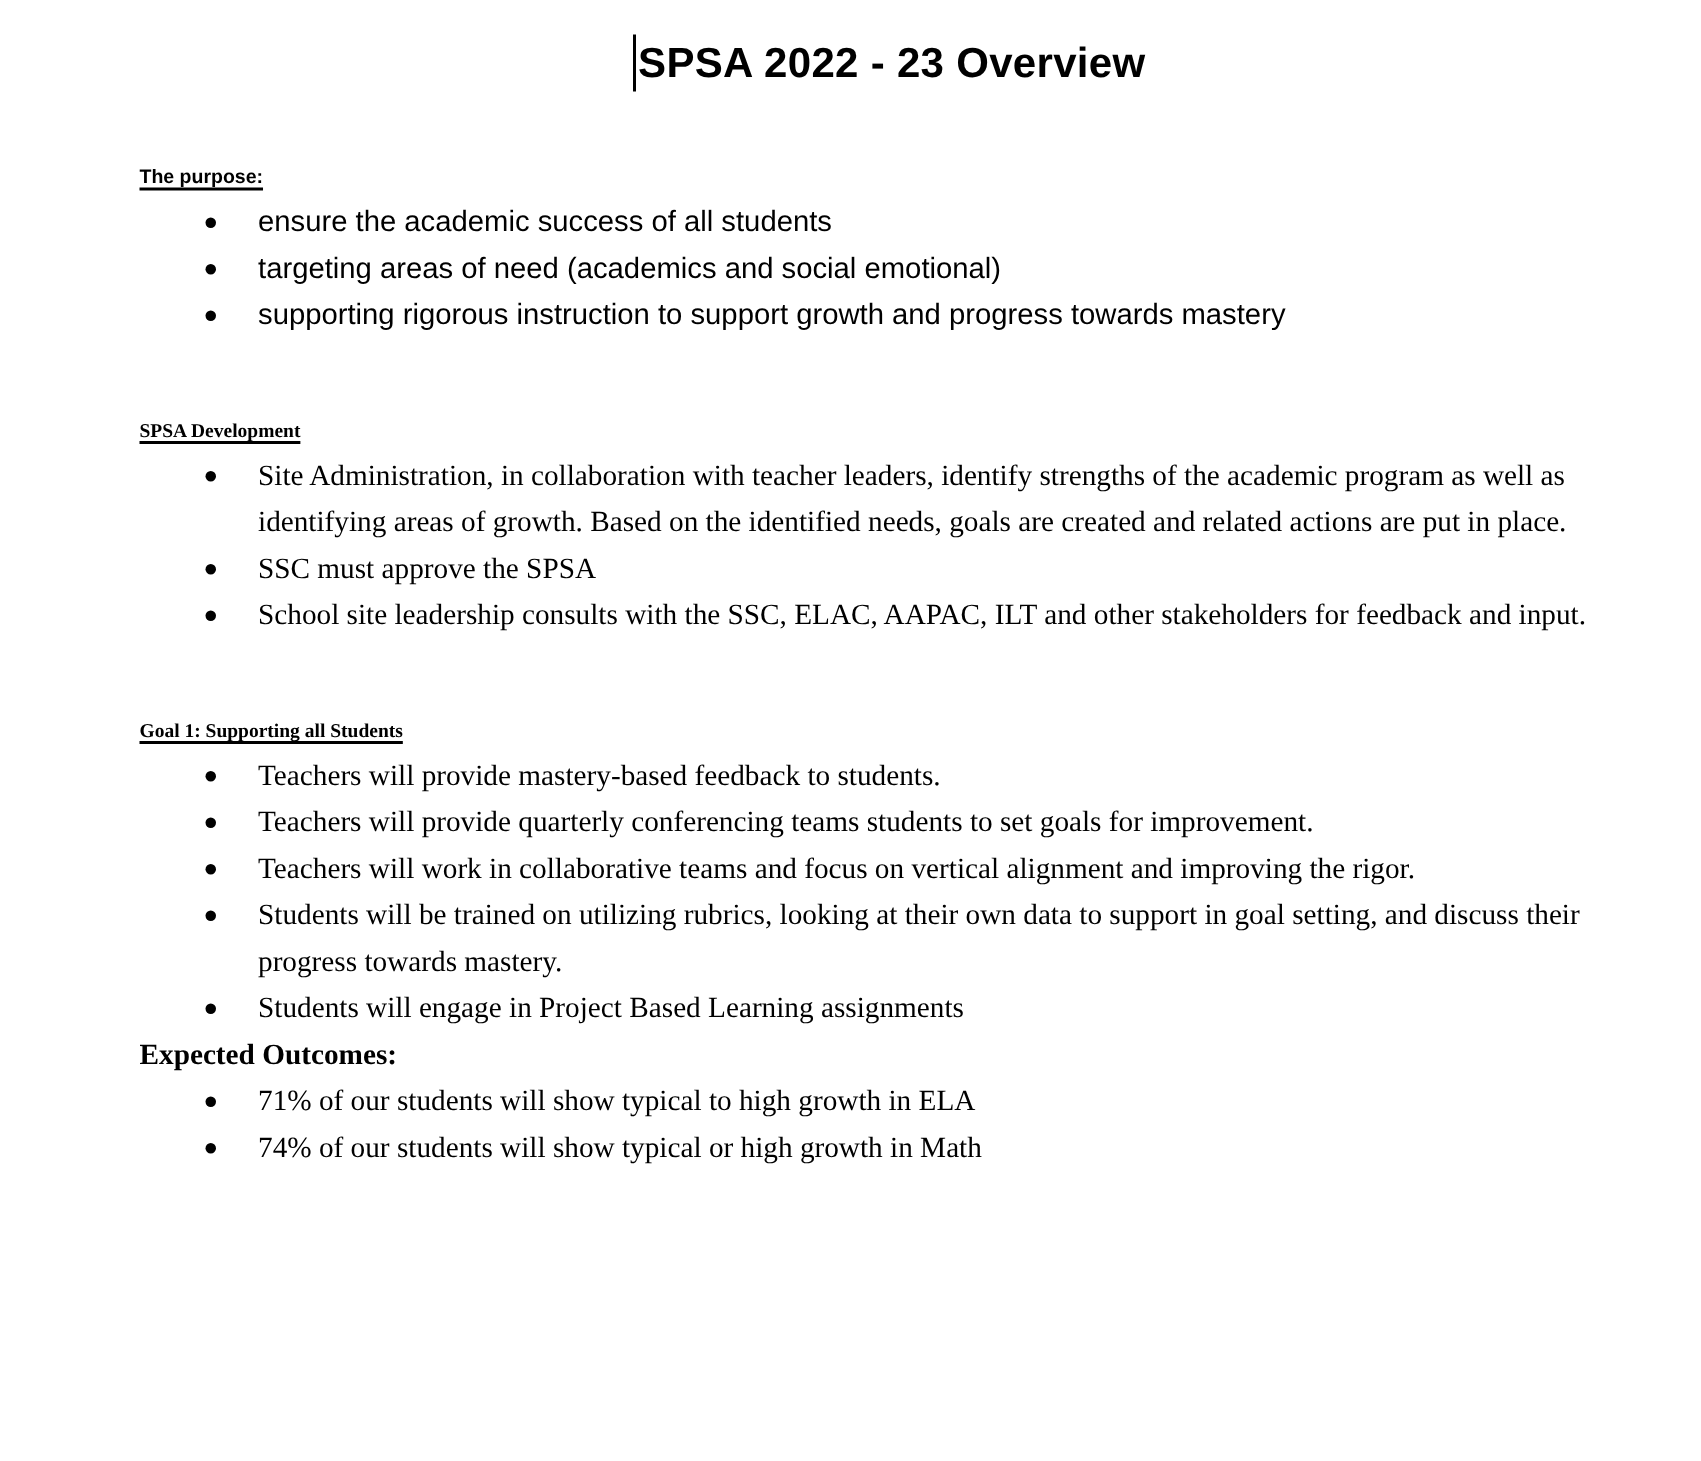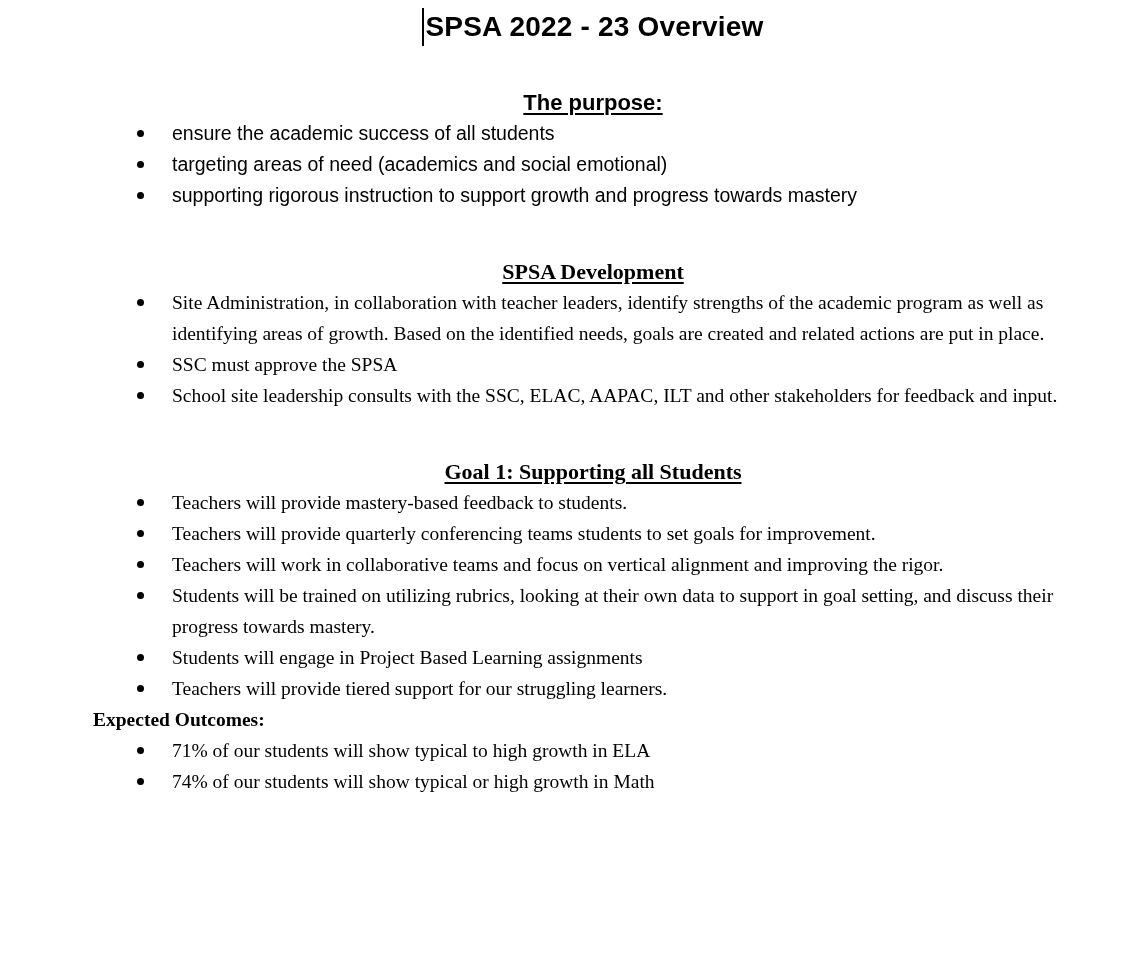--- a/index.html
+++ b/index.html
@@ -16,47 +16,46 @@
     line-height: 31px;
     overflow: hidden;
   }
   .page {
     box-sizing: border-box;
     width: 1134px;
     height: 974px;
     padding: 6px 41px 0 93px;
   }
   .title {
-    margin: 1px;
+    margin: 16px;
     font-size: 28px;
     line-height: 40px;
     font-weight: 700;
     display: flex;
     justify-content: center;
     align-items: center;
     letter-spacing: 0.2px;
   }
   .caret {
     display: inline-block;
     width: 2px;
     height: 38px;
     background: #000000;
     margin-right: 1px;
   }
   .section-first { margin-top: 40px; }
   .section { margin-top: 45px; font-family: Liberation Serif, serif; }
   .heading {
     margin: 0;
-    font-size: 22px;
+    font-size: 13px;
     line-height: 31px;
     font-weight: 700;
     text-decoration: underline;
     text-underline-offset: 3px;
     text-decoration-thickness: 2px;
-    text-align: center;
   }
   .sublabel {
     margin: 0;
     font-weight: 700;
   }
   ul.bullets {
     list-style: none;
     margin: 0;
     padding: 0;
   }
@@ -104,21 +103,20 @@
   </section>
 
   <section class="section">
     <h2 class="heading">Goal 1: Supporting all Students</h2>
     <ul class="bullets">
       <li>Teachers will provide mastery-based feedback to students.</li>
       <li>Teachers will provide quarterly conferencing teams students to set goals for improvement.</li>
       <li>Teachers will work in collaborative teams and focus on vertical alignment and improving the rigor.</li>
       <li>Students will be trained on utilizing rubrics, looking at their own data to support in goal setting, and discuss their progress towards mastery.</li>
       <li>Students will engage in Project Based Learning assignments</li>
-      <li>Teachers will provide tiered support for our struggling learners.</li>
     </ul>
     <p class="sublabel">Expected Outcomes:</p>
     <ul class="bullets">
       <li>71% of our students will show typical to high growth in ELA</li>
       <li>74% of our students will show typical or high growth in Math</li>
     </ul>
   </section>
 
 </div>
 

